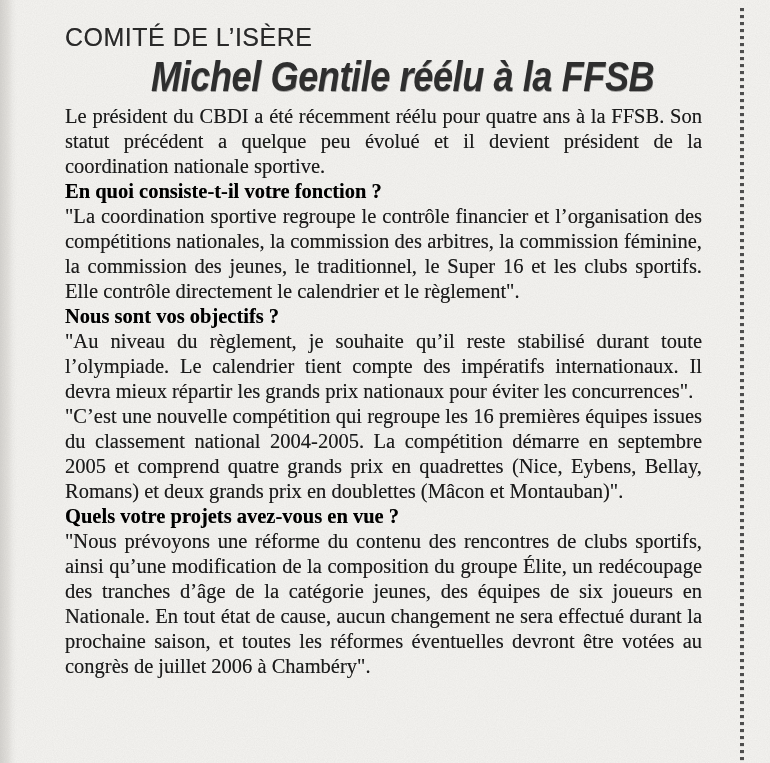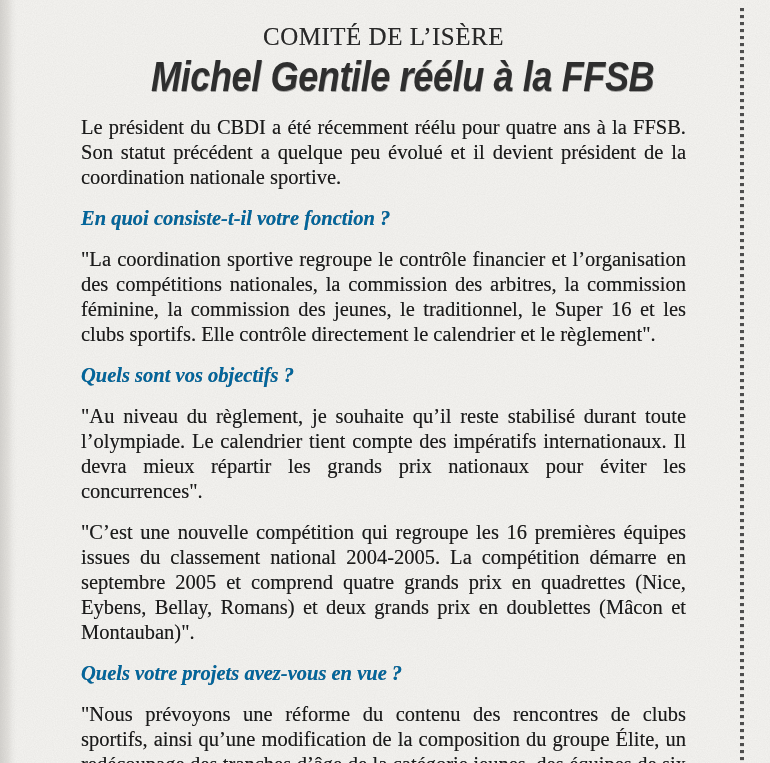--- a/index.html
+++ b/index.html
@@ -36,28 +36,27 @@
     );
   }
   .article {
     position: absolute;
     left: 65px;
     top: 22px;
     width: 637px;
     color: #1c1c1c;
   }
   .kicker {
-    font-family: Liberation Serif, serif;
+    font-family: Liberation Sans, sans-serif;
     font-size: 25px;
     line-height: 30px;
     letter-spacing: 0.5px;
     color: #2b2b2b;
     text-shadow: 0 0 0.5px rgba(40,40,40,0.55);
     white-space: nowrap;
-    text-align: center;
   }
   .headline {
     margin: 1px 0 0 86px;
     font-family: "Liberation Sans", sans-serif;
     font-weight: bold;
     font-style: italic;
     font-size: 43px;
     line-height: 46px;
     letter-spacing: -0.5px;
     color: #303030;
@@ -66,22 +65,22 @@
     white-space: nowrap;
     text-shadow: 0.5px 0.5px 0 rgba(48,48,48,0.4);
   }
   .body-text {
     margin-top: 5px;
     font-size: 20.5px;
     line-height: 25px;
     text-align: justify;
     text-shadow: 0 0 0.6px rgba(28,28,28,0.5);
   }
-  .body-text p { margin: 16px; }
-  .question { font-weight: bold; color: #0369a1; font-style: italic; }
+  .body-text p { margin: 0; }
+  .question { font-weight: bold; color: #000000; }
   
   .grain {
     position: absolute;
     inset: 0;
     pointer-events: none;
     opacity: 0.5;
   }
 </style>
 </head>
 <body>
@@ -95,21 +94,21 @@
     <div class="kicker">COMITÉ DE L’ISÈRE</div>
 
     <h1 class="headline">Michel Gentile réélu à la FFSB</h1>
 
     <div class="body-text">
       <p>Le président du CBDI a été récemment réélu pour quatre ans à la FFSB. Son statut précédent a quelque peu évolué et il devient président de la coordination nationale sportive.</p>
 
       <p class="question">En quoi consiste-t-il votre fonction ?</p>
       <p>"La coordination sportive regroupe le contrôle financier et l’organisation des compétitions nationales, la commission des arbitres, la commission féminine, la commission des jeunes, le traditionnel, le Super 16 et les clubs sportifs. Elle contrôle directement le calendrier et le règlement".</p>
 
-      <p class="question">Quels sont vos objectifs ?</p>
+      <p class="question">Nous sont vos objectifs ?</p>
       <p>"Au niveau du règlement, je souhaite qu’il reste stabilisé durant toute l’olympiade. Le calendrier tient compte des impératifs internationaux. Il devra mieux répartir les grands prix nationaux pour éviter les concurrences".</p>
 
       <p>"C’est une nouvelle compétition qui regroupe les 16 premières équipes issues du classement national 2004-2005. La compétition démarre en septembre 2005 et comprend quatre grands prix en quadrettes (Nice, Eybens, Bellay, Romans) et deux grands prix en doublettes (Mâcon et Montauban)".</p>
 
       <p class="question">Quels votre projets avez-vous en vue ?</p>
       <p>"Nous prévoyons une réforme du contenu des rencontres de clubs sportifs, ainsi qu’une modification de la composition du groupe Élite, un redécoupage des tranches d’âge de la catégorie jeunes, des équipes de six joueurs en Nationale. En tout état de cause, aucun changement ne sera effectué durant la prochaine saison, et toutes les réformes éventuelles devront être votées au congrès de juillet 2006 à Chambéry".</p>
     </div>
   </div>
 
   <svg class="grain" width="770" height="763" aria-hidden="true">

